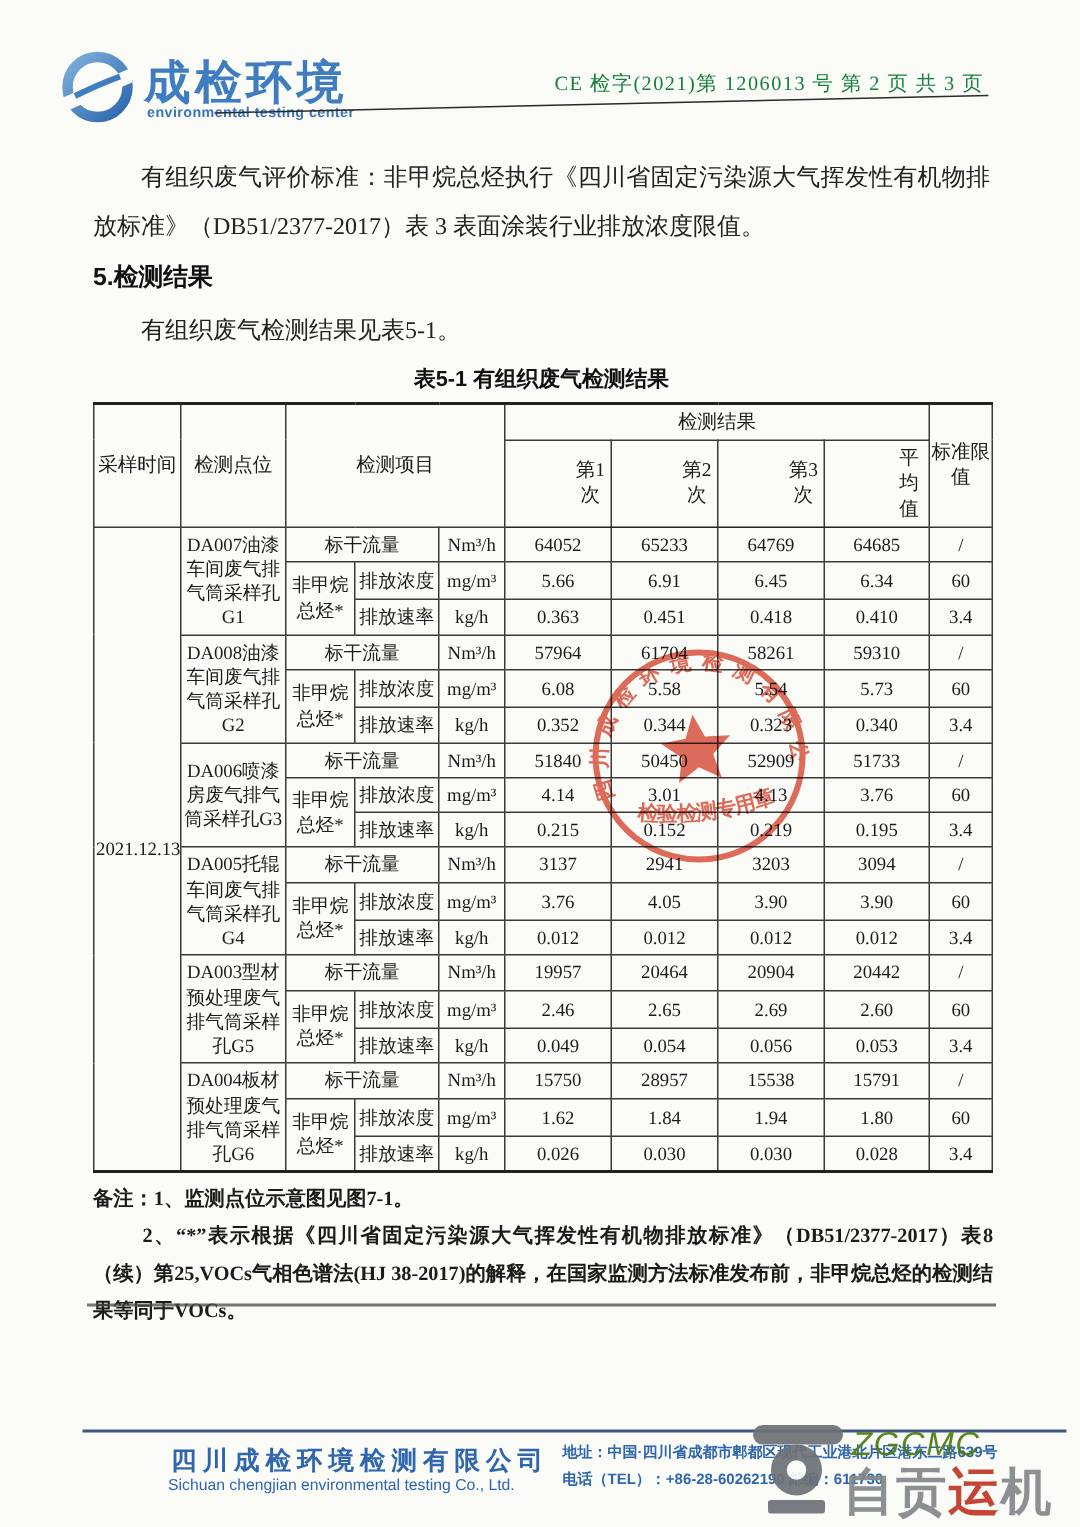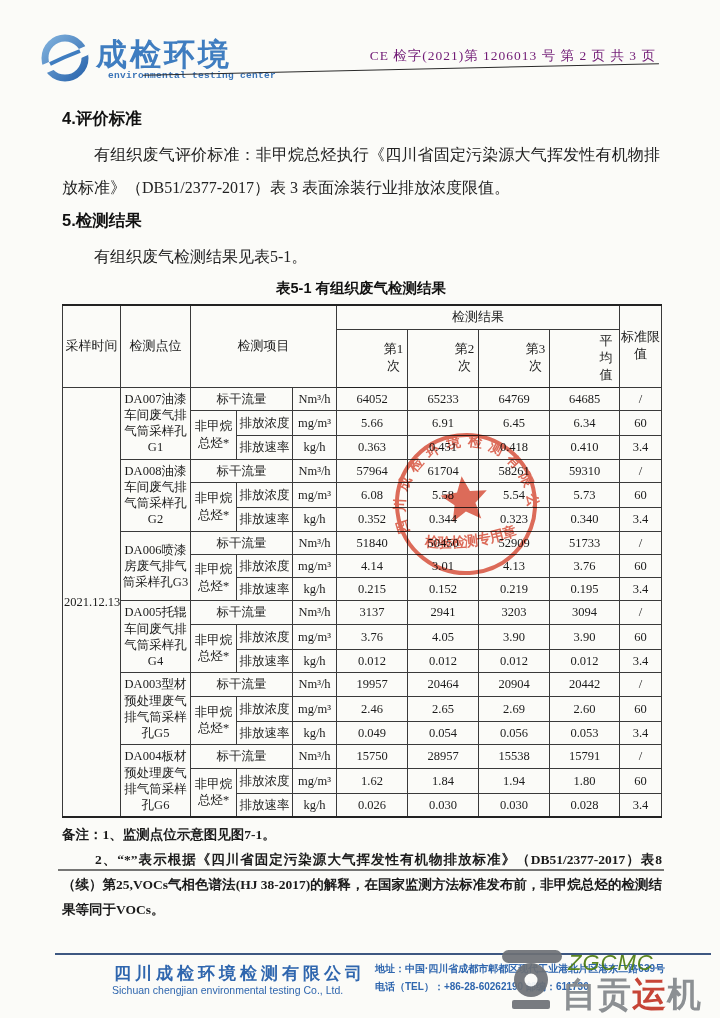--- a/index.html
+++ b/index.html
@@ -10,27 +10,27 @@
     font-family:"Liberation Serif", serif;
   }
   
   .logo-icon { position:absolute; left:40px; top:33px; }
   .logo-cn {
     position:absolute; left:96px; top:34px;
     font-family:"Liberation Sans", sans-serif; font-weight:bold;
     font-size:31px; letter-spacing:3px; color:#3f7dc0;
   }
   .logo-en {
-    position:absolute; left:108px; top:70px;
-    font-family:Liberation Mono, monospace; font-weight:bold;
+    position:absolute; left:98px; top:70px;
+    font-family:Liberation Sans, sans-serif; font-weight:bold;
     font-size:9.5px; color:#3a74b8; letter-spacing:0.3px;
   }
   .doc-number {
     position:absolute; top:47px; right:64px;
-    font-size:13.5px; color:#701a75; letter-spacing:1px;
+    font-size:13.5px; color:#15803d; letter-spacing:1px;
   }
   .header-rule {
     position:absolute; left:143px; top:69px; width:516px; height:0;
     border-top:1.5px solid #2a2a2a; transform:rotate(-1.3deg);
   }
   
   .content { position:absolute; left:62px; top:102px; width:598px; }
   .sec-title {
     font-family:"Liberation Sans", sans-serif; font-weight:bold;
     font-size:16.5px; color:#111; margin:6px 0 8px 0;
@@ -121,21 +121,20 @@
     <circle cx="25" cy="25" r="20" fill="none" stroke="url(#lg)" stroke-width="7"></circle>
     <path d="M 2 32 L 48 12 L 48 22 L 2 42 Z" fill="#fbfbf8"></path>
     <path d="M 10 31 Q 24 24 40 18" stroke="#3f7dc0" stroke-width="4" fill="none"></path>
   </svg>
   <div class="logo-cn">成检环境</div>
   <div class="logo-en">environmental testing center</div>
   <div class="doc-number">CE 检字(2021)第 1206013 号 第 2 页 共 3 页</div>
   <div class="header-rule"></div>
 
   <div class="content">
-    <div class="sec-title">4.评价标准</div>
     <div class="body-p">有组织废气评价标准：非甲烷总烃执行《四川省固定污染源大气挥发性有机物排放标准》（DB51/2377-2017）表 3 表面涂装行业排放浓度限值。</div>
     <div class="sec-title">5.检测结果</div>
     <div class="body-p">有组织废气检测结果见表5-1。</div>
     <div class="table-title">表5-1 有组织废气检测结果</div>
 
     <table class="results">
       <colgroup>
         <col style="width:58px">
           <col style="width:70px">
           <col style="width:46px">

